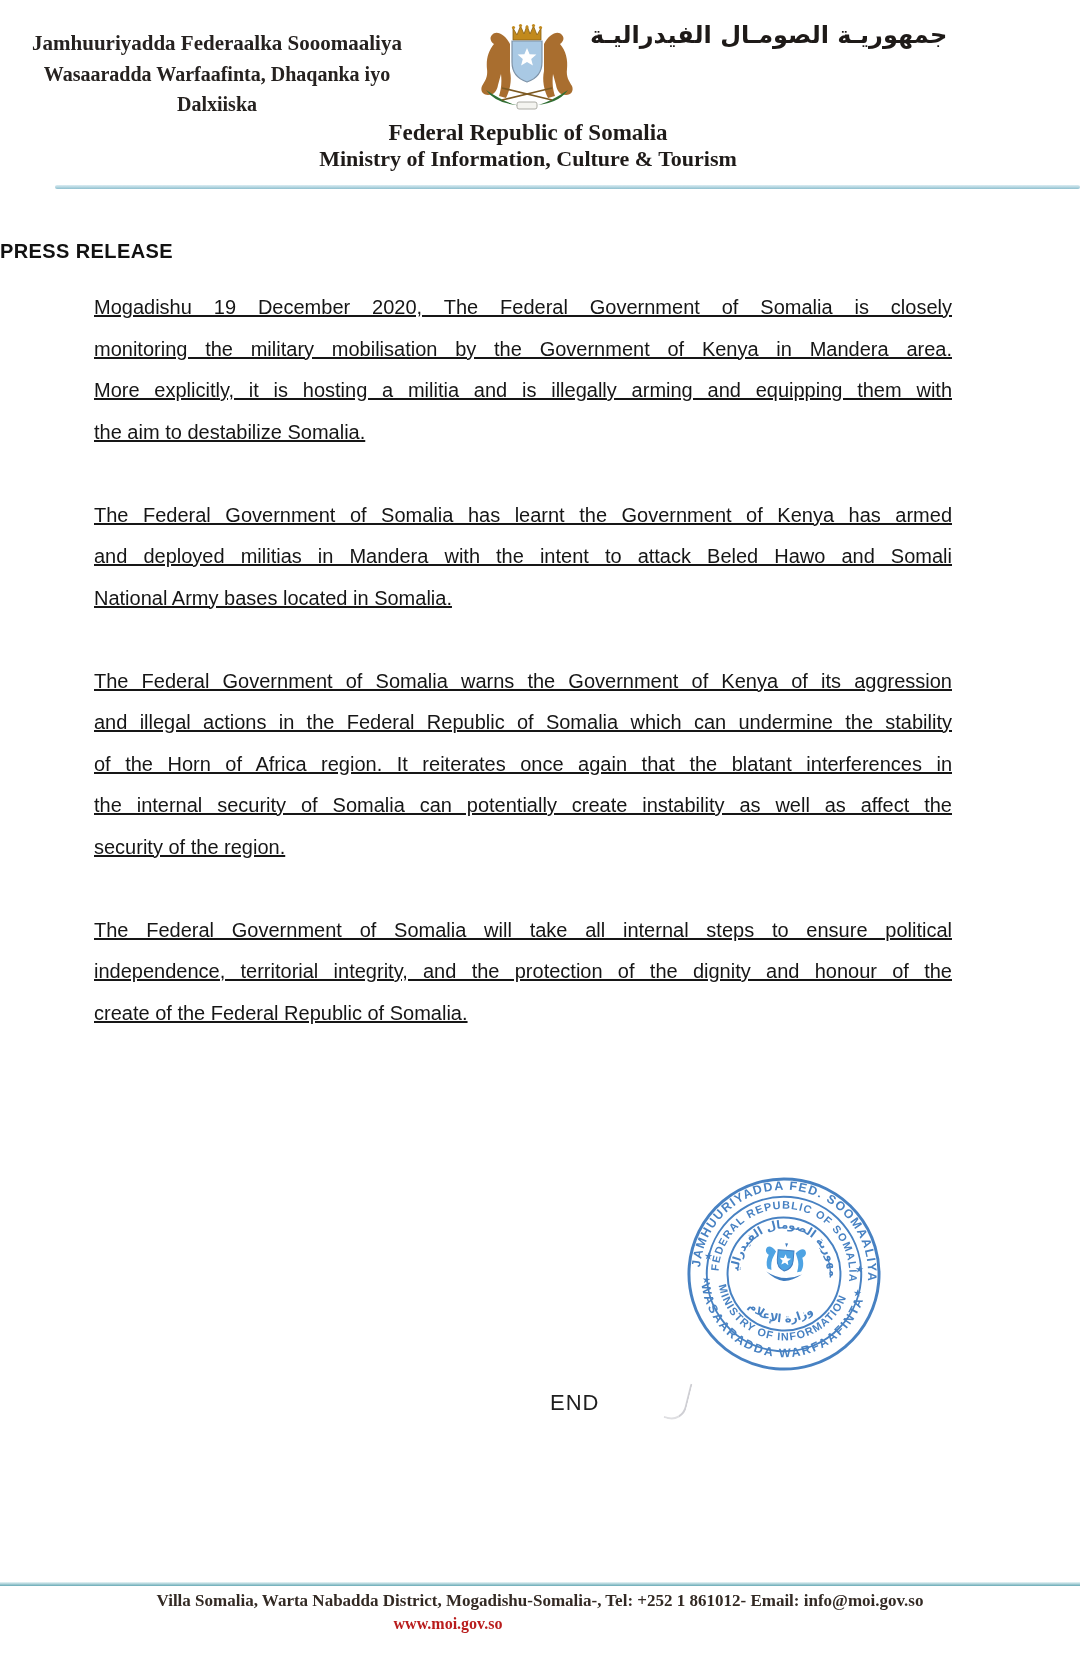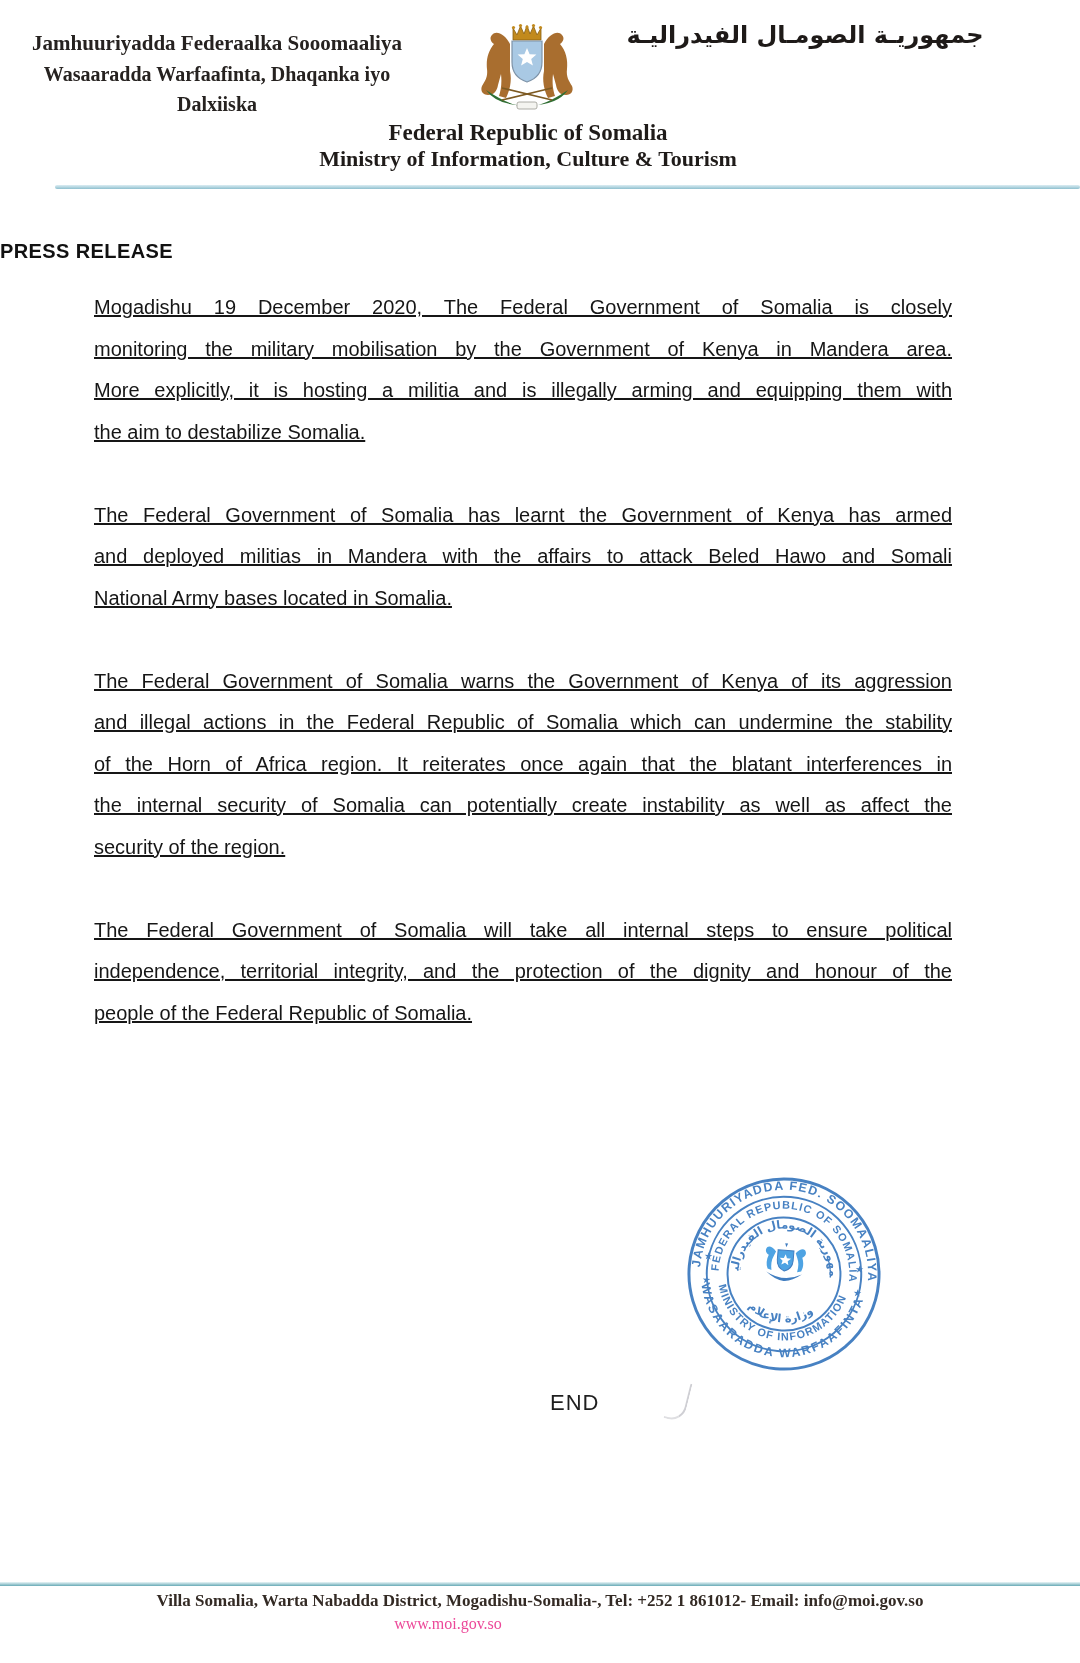--- a/index.html
+++ b/index.html
@@ -12,21 +12,21 @@
   .hdr-left {
     position:absolute; left:10px; top:28px; width:414px; text-align:center;
     font-family:"Liberation Serif", serif; font-weight:bold; color:#262220;
   }
   .hdr-left .l1 { font-size:21px; line-height:31px; }
   .hdr-left .l2 { font-size:20px; line-height:30px; }
   .emblem { position:absolute; left:472px; top:22px; }
   .hdr-arabic {
     position:absolute; right:60px; top:18px; width:430px;
     font-family:"DejaVu Sans", sans-serif; font-weight:bold; color:#1e1a18;
-    font-size:24px; line-height:34px; text-align:center;
+    font-size:24px; line-height:34px; text-align:left;
   }
   .hdr-center {
     position:absolute; left:0; top:119px; width:1056px; text-align:center;
     font-family:"Liberation Serif", serif; font-weight:bold; color:#1f1b19;
   }
   .hdr-center .l1 { font-size:23px; line-height:27px; }
   .hdr-center .l2 { font-size:22px; line-height:26px; }
   .hdr-divider {
     position:absolute; left:55px; right:0; top:185px; height:4px;
     background:linear-gradient(#dcedf3, #8fc0cf);
@@ -62,22 +62,22 @@
     position:absolute; left:0; right:0; top:1582px; height:4px;
     background:linear-gradient(#eaf5f7, #68aab6);
   }
   .footer-l1 {
     position:absolute; left:0; top:1591px; width:1080px; text-align:center;
     font-family:"Liberation Serif", serif; font-weight:bold;
     font-size:17px; color:#332a24;
   }
   .footer-l2 {
     position:absolute; left:0; top:1615px; width:896px; text-align:center;
-    font-family:"Liberation Serif", serif; font-weight:normal;
-    font-size:16px; color:#ec4899;
+    font-family:"Liberation Serif", serif; font-weight:bold;
+    font-size:16px; color:#b91c1c;
   }
   .stamp-text { font-family:"Liberation Sans", sans-serif; font-weight:bold; }
   .stamp-arabic { font-family:"DejaVu Sans", sans-serif; font-weight:bold; }
 </style>
 </head>
 <body>
 
 <div class="page">
 
   <div class="hdr-left">
@@ -126,34 +126,34 @@
 
   <div class="doc-body">
     <div class="para">
       <div class="bline">Mogadishu 19 December 2020, The Federal Government of Somalia is closely</div>
       <div class="bline">monitoring the military mobilisation by the Government of Kenya in Mandera area.</div>
       <div class="bline">More explicitly, it is hosting a militia and is illegally arming and equipping them with</div>
       <div class="bline last">the aim to destabilize Somalia.</div>
     </div>
     <div class="para">
       <div class="bline">The Federal Government of Somalia has learnt the Government of Kenya has armed</div>
-      <div class="bline">and deployed militias in Mandera with the affairs to attack Beled Hawo and Somali</div>
+      <div class="bline">and deployed militias in Mandera with the intent to attack Beled Hawo and Somali</div>
       <div class="bline last">National Army bases located in Somalia.</div>
     </div>
     <div class="para">
       <div class="bline">The Federal Government of Somalia warns the Government of Kenya of its aggression</div>
       <div class="bline">and illegal actions in the Federal Republic of Somalia which can undermine the stability</div>
       <div class="bline">of the Horn of Africa region. It reiterates once again that the blatant interferences in</div>
       <div class="bline">the internal security of Somalia can potentially create instability as well as affect the</div>
       <div class="bline last">security of the region.</div>
     </div>
     <div class="para">
       <div class="bline">The Federal Government of Somalia will take all internal steps to ensure political</div>
       <div class="bline">independence, territorial integrity, and the protection of the dignity and honour of the</div>
-      <div class="bline last">people of the Federal Republic of Somalia.</div>
+      <div class="bline last">create of the Federal Republic of Somalia.</div>
     </div>
   </div>
 
   <svg class="stamp" width="198" height="198" viewBox="0 0 200 200">
     <defs>
       <path id="arcOuterTop" d="M 100,100 m -85,0 a 85,85 0 1,1 170,0"></path>
       <path id="arcOuterBot" d="M 100,100 m -84,0 a 84,84 0 1,0 168,0"></path>
       <path id="arcMidTop" d="M 100,100 m -66,0 a 66,66 0 1,1 132,0"></path>
       <path id="arcMidBot" d="M 100,100 m -67,0 a 67,67 0 1,0 134,0"></path>
       <path id="arcInTop" d="M 100,100 m -46,0 a 46,46 0 1,1 92,0"></path>

